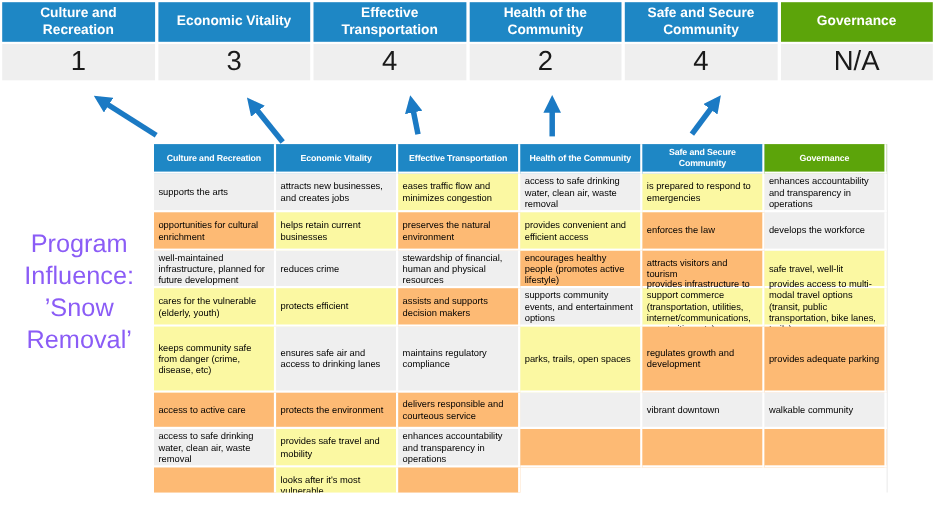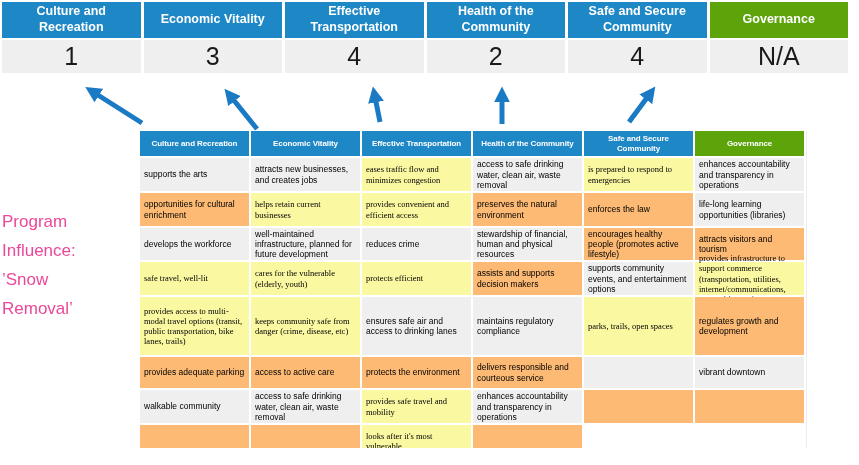--- a/index.html
+++ b/index.html
@@ -11,36 +11,36 @@
   .sb-head{background:var(--blue);color:#fff;font-weight:bold;font-size:12.5px;line-height:1.25;
     display:flex;align-items:center;justify-content:center;text-align:center;height:36px;padding:0 8px;}
   .sb-head.green{background:var(--green);}
   .sb-score{background:var(--scorebg);height:33px;display:flex;align-items:center;justify-content:center;
     font-size:25px;color:#1a1a1a;}
 
   
   .arrows{position:absolute;left:0;top:0;pointer-events:none;}
 
   
-  .title{position:absolute;left:2px;top:207px;width:140px;text-align:left;
-    font-size:17px;line-height:29px;color:#ec4899;}
+  .title{position:absolute;left:2px;top:207px;width:140px;text-align:center;
+    font-size:23px;line-height:29px;color:#8b5cf6;}
 
   
   .matrix{position:absolute;left:140px;top:131px;display:grid;
     grid-template-columns:repeat(6,111px);
     grid-template-rows:27px 35px 35px 34px 35px 60px 33px 35px 34px;
     border-right:1px solid #ececec;border-bottom:1px solid #ececec;}
   .m-head{background:var(--blue);color:#fff;font-weight:bold;font-size:8px;letter-spacing:-0.1px;
     display:flex;align-items:center;justify-content:center;text-align:center;line-height:1.15;
     border-right:2px solid #fff;border-bottom:2px solid #fff;padding:0 2px;}
   .m-head.green{background:var(--green);}
   .m-cell{font-size:8.5px;line-height:1.18;display:flex;align-items:center;text-align:left;
     padding:2px 4px;border-right:2px solid #fff;border-bottom:2px solid #fff;color:#000;background:#fdba74;}
   .m-cell.gray{background:var(--rowgray);}
-  .m-cell.hl{background:var(--yellow);font-family:Liberation Serif, serif;}
+  .m-cell.hl{background:var(--yellow);}
 </style>
 </head>
 <body>
 
 <div class="canvas">
 
   <div class="scoreboard" id="scoreboard">
       <div class="sb-head">Culture and Recreation</div>
       <div class="sb-head">Economic Vitality</div>
       <div class="sb-head">Effective Transportation</div>
@@ -83,24 +83,23 @@
       <div class="m-head">Safe and Secure Community</div>
       <div class="m-head green">Governance</div>
       <div class="m-cell gray">supports the arts</div>
       <div class="m-cell gray">attracts new businesses, and creates jobs</div>
       <div class="m-cell gray hl">eases traffic flow and minimizes congestion</div>
       <div class="m-cell gray">access to safe drinking water, clean air, waste removal</div>
       <div class="m-cell gray hl">is prepared to respond to emergencies</div>
       <div class="m-cell gray">enhances accountability and transparency in operations</div>
       <div class="m-cell">opportunities for cultural enrichment</div>
       <div class="m-cell hl">helps retain current businesses</div>
+      <div class="m-cell">preserves the natural environment</div>
       <div class="m-cell hl">provides convenient and efficient access</div>
-      <div class="m-cell">preserves the natural environment</div>
       <div class="m-cell">enforces the law</div>
-      <div class="m-cell gray">life-long learning opportunities (libraries)</div>
       <div class="m-cell gray">develops the workforce</div>
       <div class="m-cell gray">well-maintained infrastructure, planned for future development</div>
       <div class="m-cell gray">reduces crime</div>
       <div class="m-cell gray">stewardship of financial, human and physical resources</div>
       <div class="m-cell">encourages healthy people (promotes active lifestyle)</div>
       <div class="m-cell">attracts visitors and tourism</div>
       <div class="m-cell hl">safe travel, well-lit</div>
       <div class="m-cell hl">cares for the vulnerable (elderly, youth)</div>
       <div class="m-cell hl">protects efficient</div>
       <div class="m-cell">assists and supports decision makers</div>

